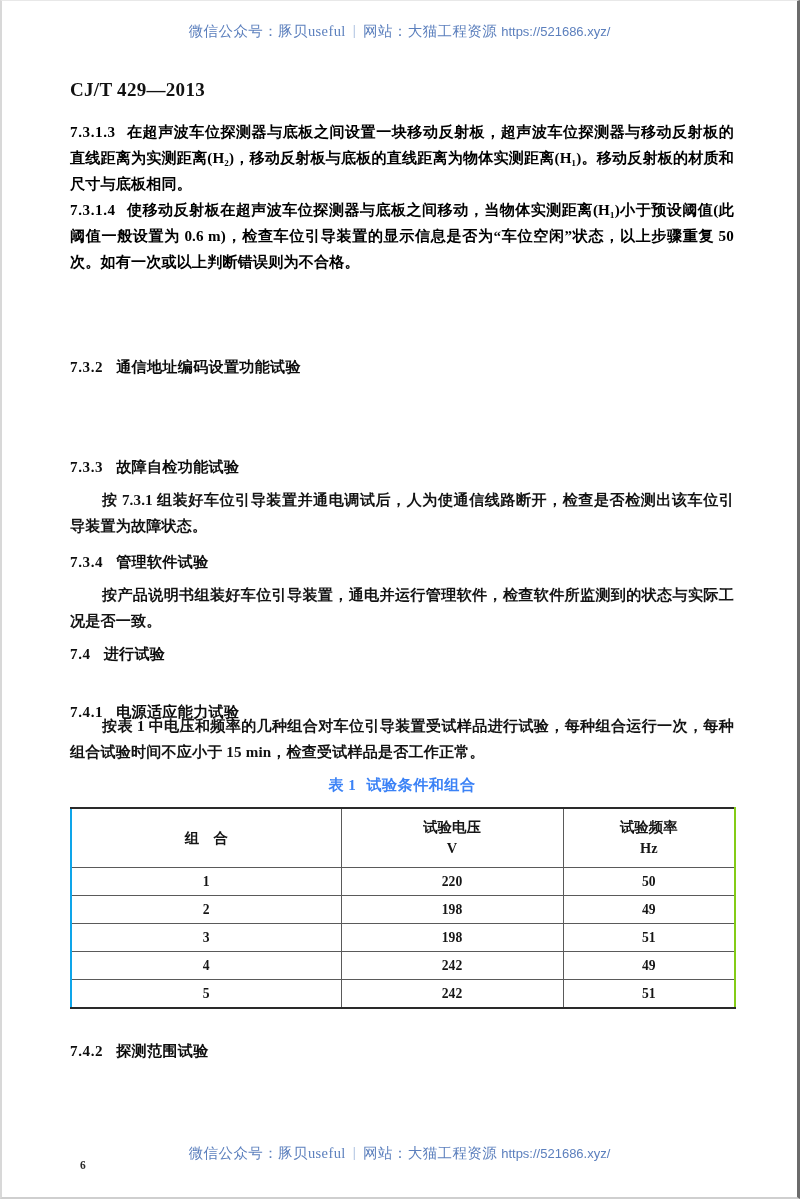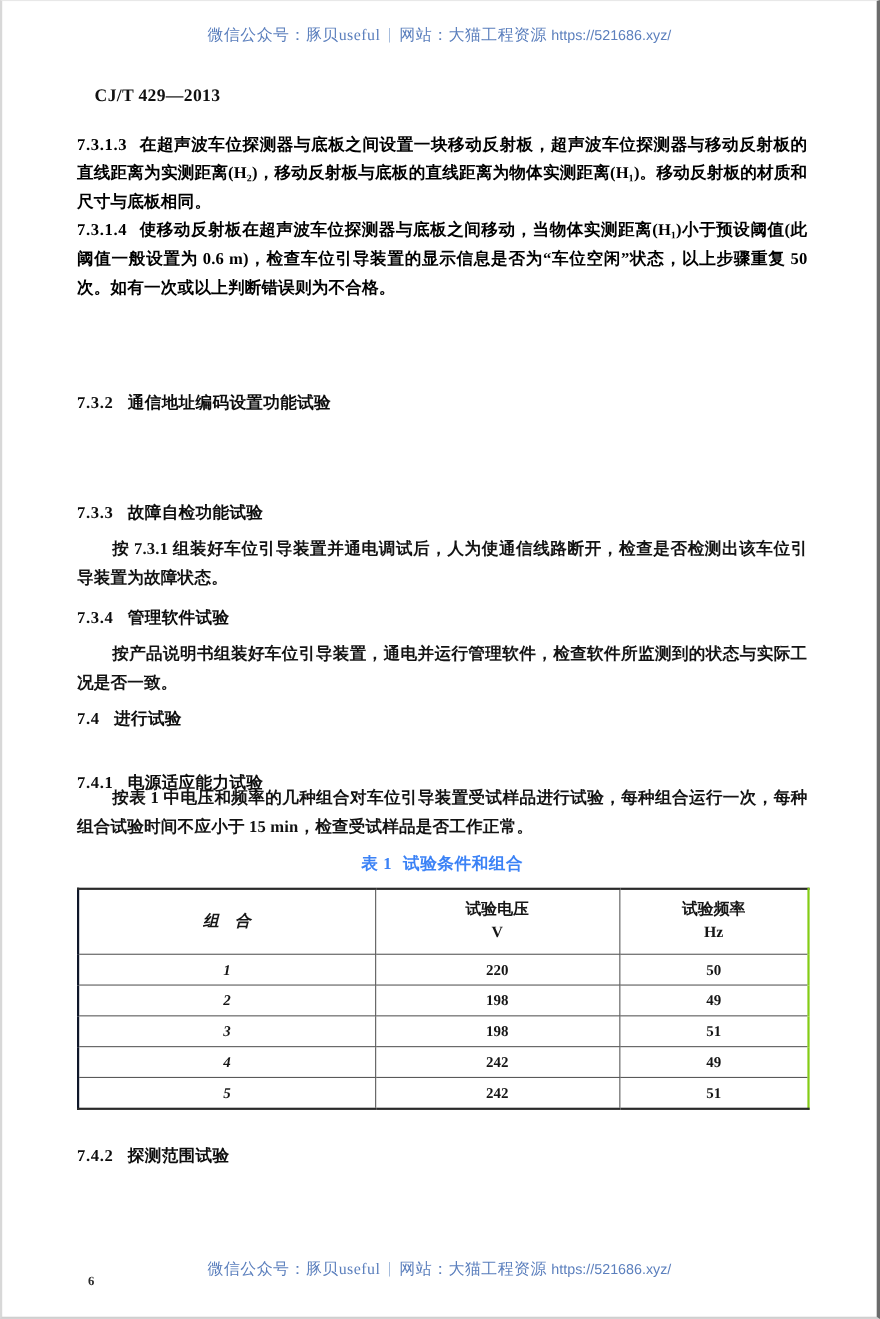--- a/index.html
+++ b/index.html
@@ -46,25 +46,25 @@
     transform: translateY(-1px);
   }
   .watermark .wm-url {
     font-family: Liberation Sans, sans-serif;
     font-size: 13px;
     letter-spacing: 0px;
   }
 
   .std-code {
     position: absolute;
-    left: 84px;
+    left: 68px;
     top: 78px;
     font-family: "Liberation Serif", "DejaVu Serif", serif;
     font-weight: bold;
-    font-size: 16px;
+    font-size: 19px;
     letter-spacing: 0.3px;
     color: #111;
   }
 
   
   .clause {
     position: absolute;
     width: 664px;
     font-size: 15.1px;
     line-height: 26.2px;
@@ -136,21 +136,21 @@
     height: 54px;
     line-height: 21px;
     padding: 2px 0;
   }
   table.spec tr.body td {
     height: 27px;
     padding: 0;
     font-size: 13.6px;
   }
   table.spec .outer-top td { border-top: 2px solid #2a2a2a; }
-  table.spec tr td:first-child { border-left: 2px solid #0f172a; font-style: italic; }
+  table.spec tr td:first-child { border-left: 2px solid #0ea5e9; }
   table.spec tr td:last-child { border-right: 2px solid #84cc16; }
   table.spec tr.last td { border-bottom: 2px solid #2a2a2a; }
 
   .page-number {
     position: absolute;
     left: 78px;
     top: 1158px;
     font-size: 11.5px;
     font-weight: bold;
     color: #2b2b2b;

